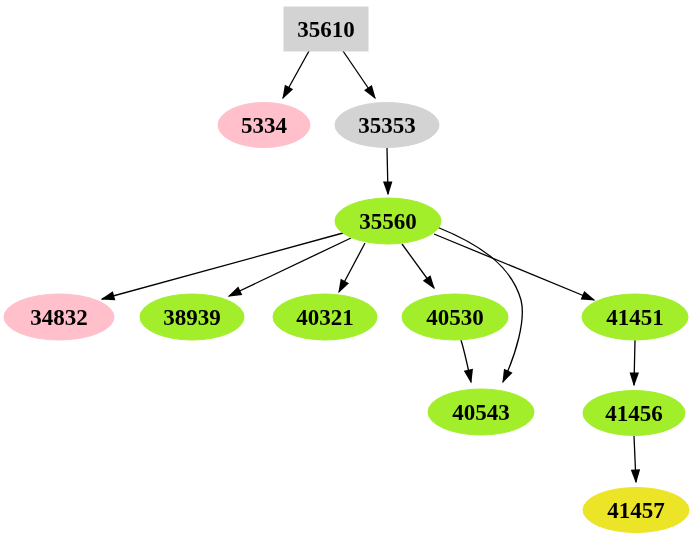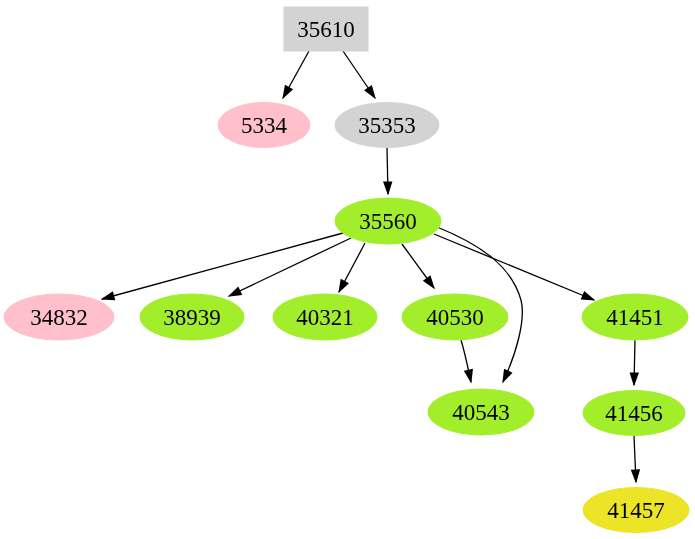--- a/index.html
+++ b/index.html
@@ -5,20 +5,21 @@
   html, body {
     margin: 0;
     padding: 0;
     background: #ffffff;
   }
   .figure-wrap {
     width: 695px;
     height: 539px;
     background: #ffffff;
     overflow: hidden;
+    font-weight: bold;
   }
   svg {
     display: block;
   }
   .node-label {
     font-family: "Liberation Serif", "DejaVu Serif", serif;
     font-size: 23px;
     fill: #000000;
     text-anchor: middle;
   }

